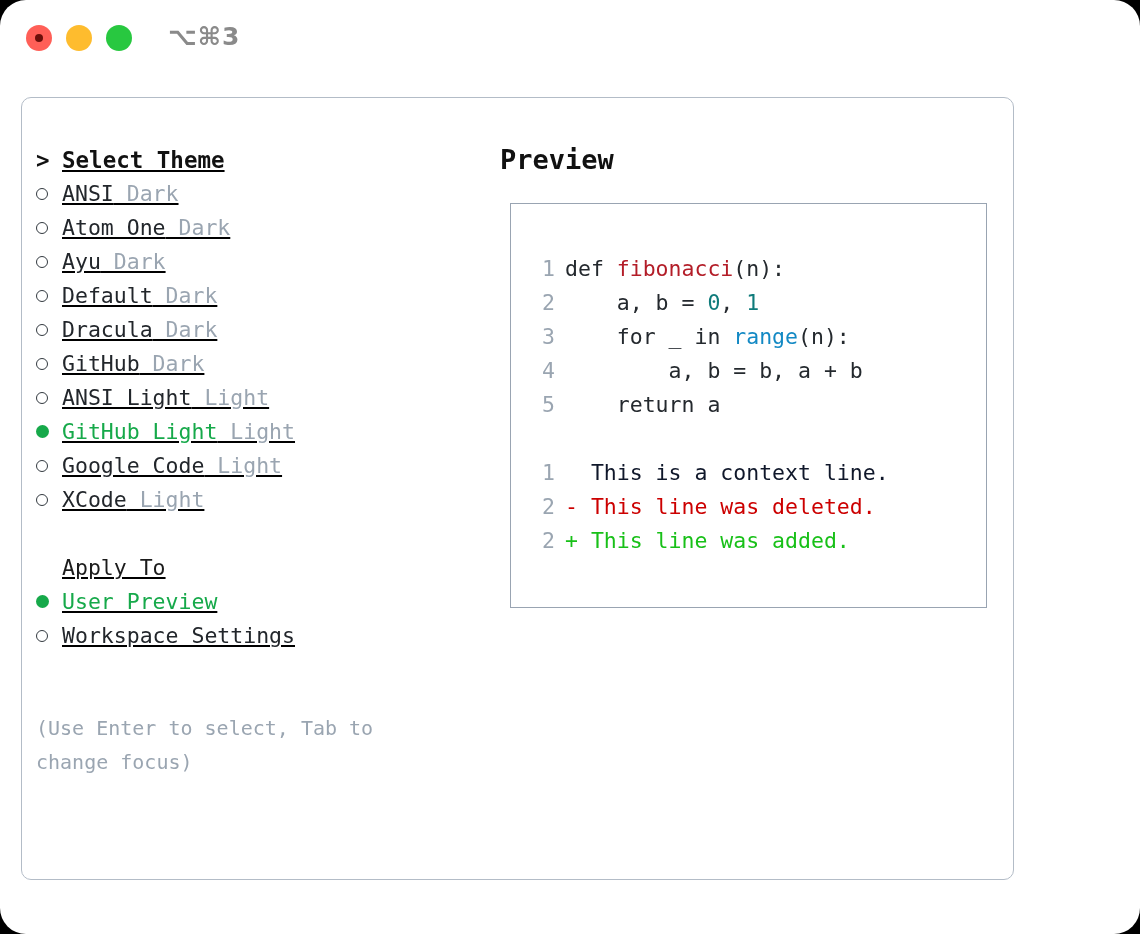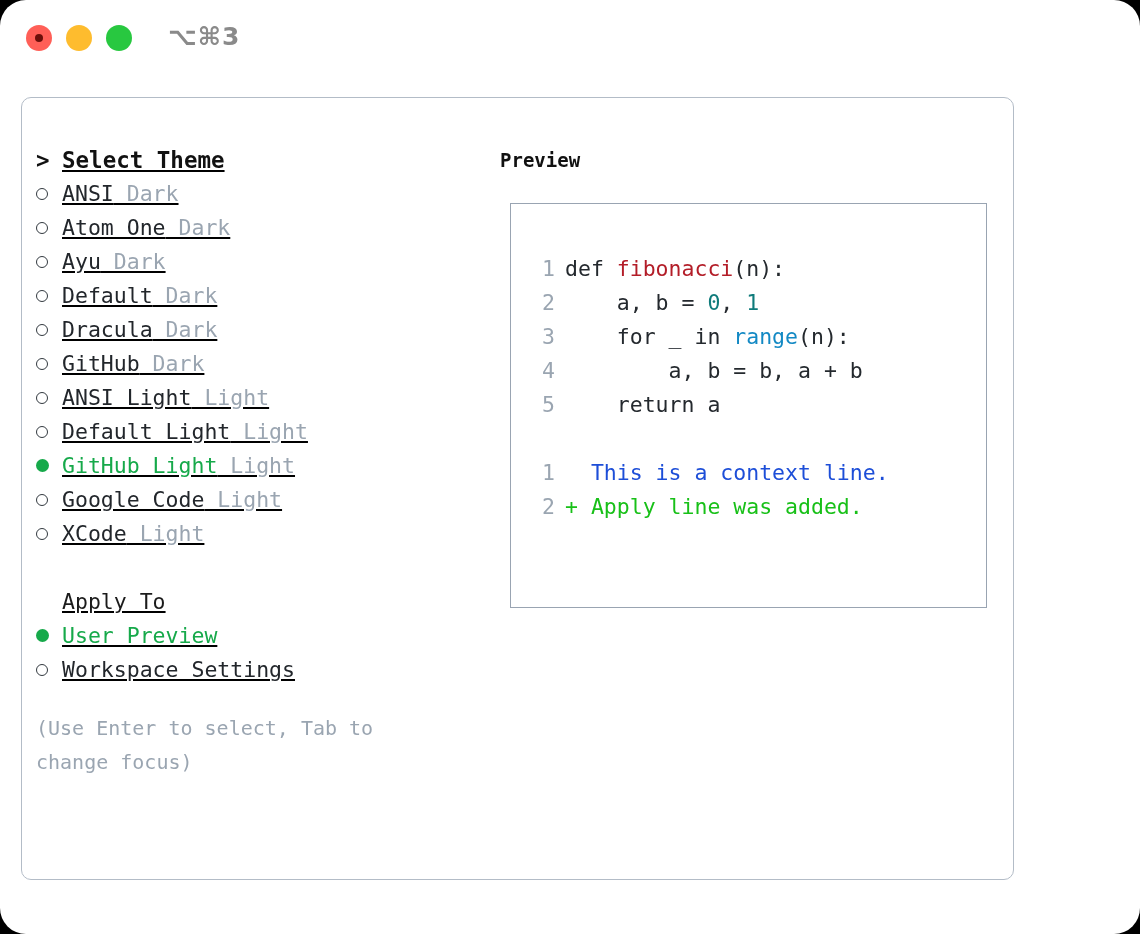--- a/index.html
+++ b/index.html
@@ -144,21 +144,21 @@
   }
 
   
   .right-col {
     position: absolute;
     left: 478px;
     top: 45px;
     width: 500px;
   }
   .preview-title {
-    font-size: 19px;
+    font-size: 27px;
     font-weight: bold;
     color: #111111;
     line-height: 34px;
   }
   .code-box {
     position: absolute;
     left: 488px;
     top: 105px;
     width: 477px;
     height: 405px;
@@ -187,21 +187,21 @@
     color: #9aa5b1;
     margin-right: 10px;
   }
   .blank-line { height: 34px; }
 
   .tok-fn   { color: #b31d28; }
   .tok-num  { color: #0f7b7b; }
   .tok-call { color: #1389c4; }
   .tok-plain{ color: #24292e; }
 
-  .diff-ctx { color: #1d4ed8; }
+  .diff-ctx { color: #0f172a; }
   .diff-del { color: #cc0000; }
   .diff-add { color: #18c018; }
 </style>
 </head>
 <body>
 
 <div class="window">
 
   <div class="titlebar">
     <div class="lights">
@@ -217,21 +217,20 @@
     <div class="left-col">
       <div class="row header-row"><span class="marker">&gt; </span><span>Select Theme</span></div>
       <div id="theme-items">
           <div class="row"><span class="marker"><span class="bullet-empty"></span></span><span class="name">ANSI</span><span class="variant"> Dark</span></div>
           <div class="row"><span class="marker"><span class="bullet-empty"></span></span><span class="name">Atom One</span><span class="variant"> Dark</span></div>
           <div class="row"><span class="marker"><span class="bullet-empty"></span></span><span class="name">Ayu</span><span class="variant"> Dark</span></div>
           <div class="row"><span class="marker"><span class="bullet-empty"></span></span><span class="name">Default</span><span class="variant"> Dark</span></div>
           <div class="row"><span class="marker"><span class="bullet-empty"></span></span><span class="name">Dracula</span><span class="variant"> Dark</span></div>
           <div class="row"><span class="marker"><span class="bullet-empty"></span></span><span class="name">GitHub</span><span class="variant"> Dark</span></div>
           <div class="row"><span class="marker"><span class="bullet-empty"></span></span><span class="name">ANSI Light</span><span class="variant"> Light</span></div>
-          <div class="row"><span class="marker"><span class="bullet-empty"></span></span><span class="name">Default Light</span><span class="variant"> Light</span></div>
           <div class="row"><span class="marker"><span class="bullet-filled"></span></span><span class="name selected">GitHub Light</span><span class="variant"> Light</span></div>
           <div class="row"><span class="marker"><span class="bullet-empty"></span></span><span class="name">Google Code</span><span class="variant"> Light</span></div>
           <div class="row"><span class="marker"><span class="bullet-empty"></span></span><span class="name">XCode</span><span class="variant"> Light</span></div>
         </div>
       <div class="spacer"></div>
       <div class="row"><span class="marker"> </span><span class="section-label">Apply To</span></div>
       <div id="apply-items">
           <div class="row"><span class="marker"><span class="bullet-filled"></span></span><span class="name selected">User Preview</span></div>
           <div class="row"><span class="marker"><span class="bullet-empty"></span></span><span class="name">Workspace Settings</span></div>
         </div>
@@ -248,19 +247,20 @@
         <div id="code-lines">
             <div class="code-line"><span class="ln">1</span><span class="tok-plain">def </span><span class="tok-fn">fibonacci</span><span class="tok-plain">(n):</span></div>
             <div class="code-line"><span class="ln">2</span><span class="tok-plain">    a, b = </span><span class="tok-num">0</span><span class="tok-plain">, </span><span class="tok-num">1</span></div>
             <div class="code-line"><span class="ln">3</span><span class="tok-plain">    for _ in </span><span class="tok-call">range</span><span class="tok-plain">(n):</span></div>
             <div class="code-line"><span class="ln">4</span><span class="tok-plain">        a, b = b, a + b</span></div>
             <div class="code-line"><span class="ln">5</span><span class="tok-plain">    return a</span></div>
           </div>
         <div class="blank-line"></div>
         <div id="diff-lines">
             <div class="code-line"><span class="ln">1</span><span class="diff-ctx">  </span><span class="diff-ctx">This is a context line.</span></div>
-            <div class="code-line"><span class="ln">2</span><span class="diff-add">+ </span><span class="diff-add">Apply line was added.</span></div>
+            <div class="code-line"><span class="ln">2</span><span class="diff-del">- </span><span class="diff-del">This line was deleted.</span></div>
+            <div class="code-line"><span class="ln">2</span><span class="diff-add">+ </span><span class="diff-add">This line was added.</span></div>
           </div>
       </div>
     </div>
 
   </div>
 </div>
 
 </body></html>

